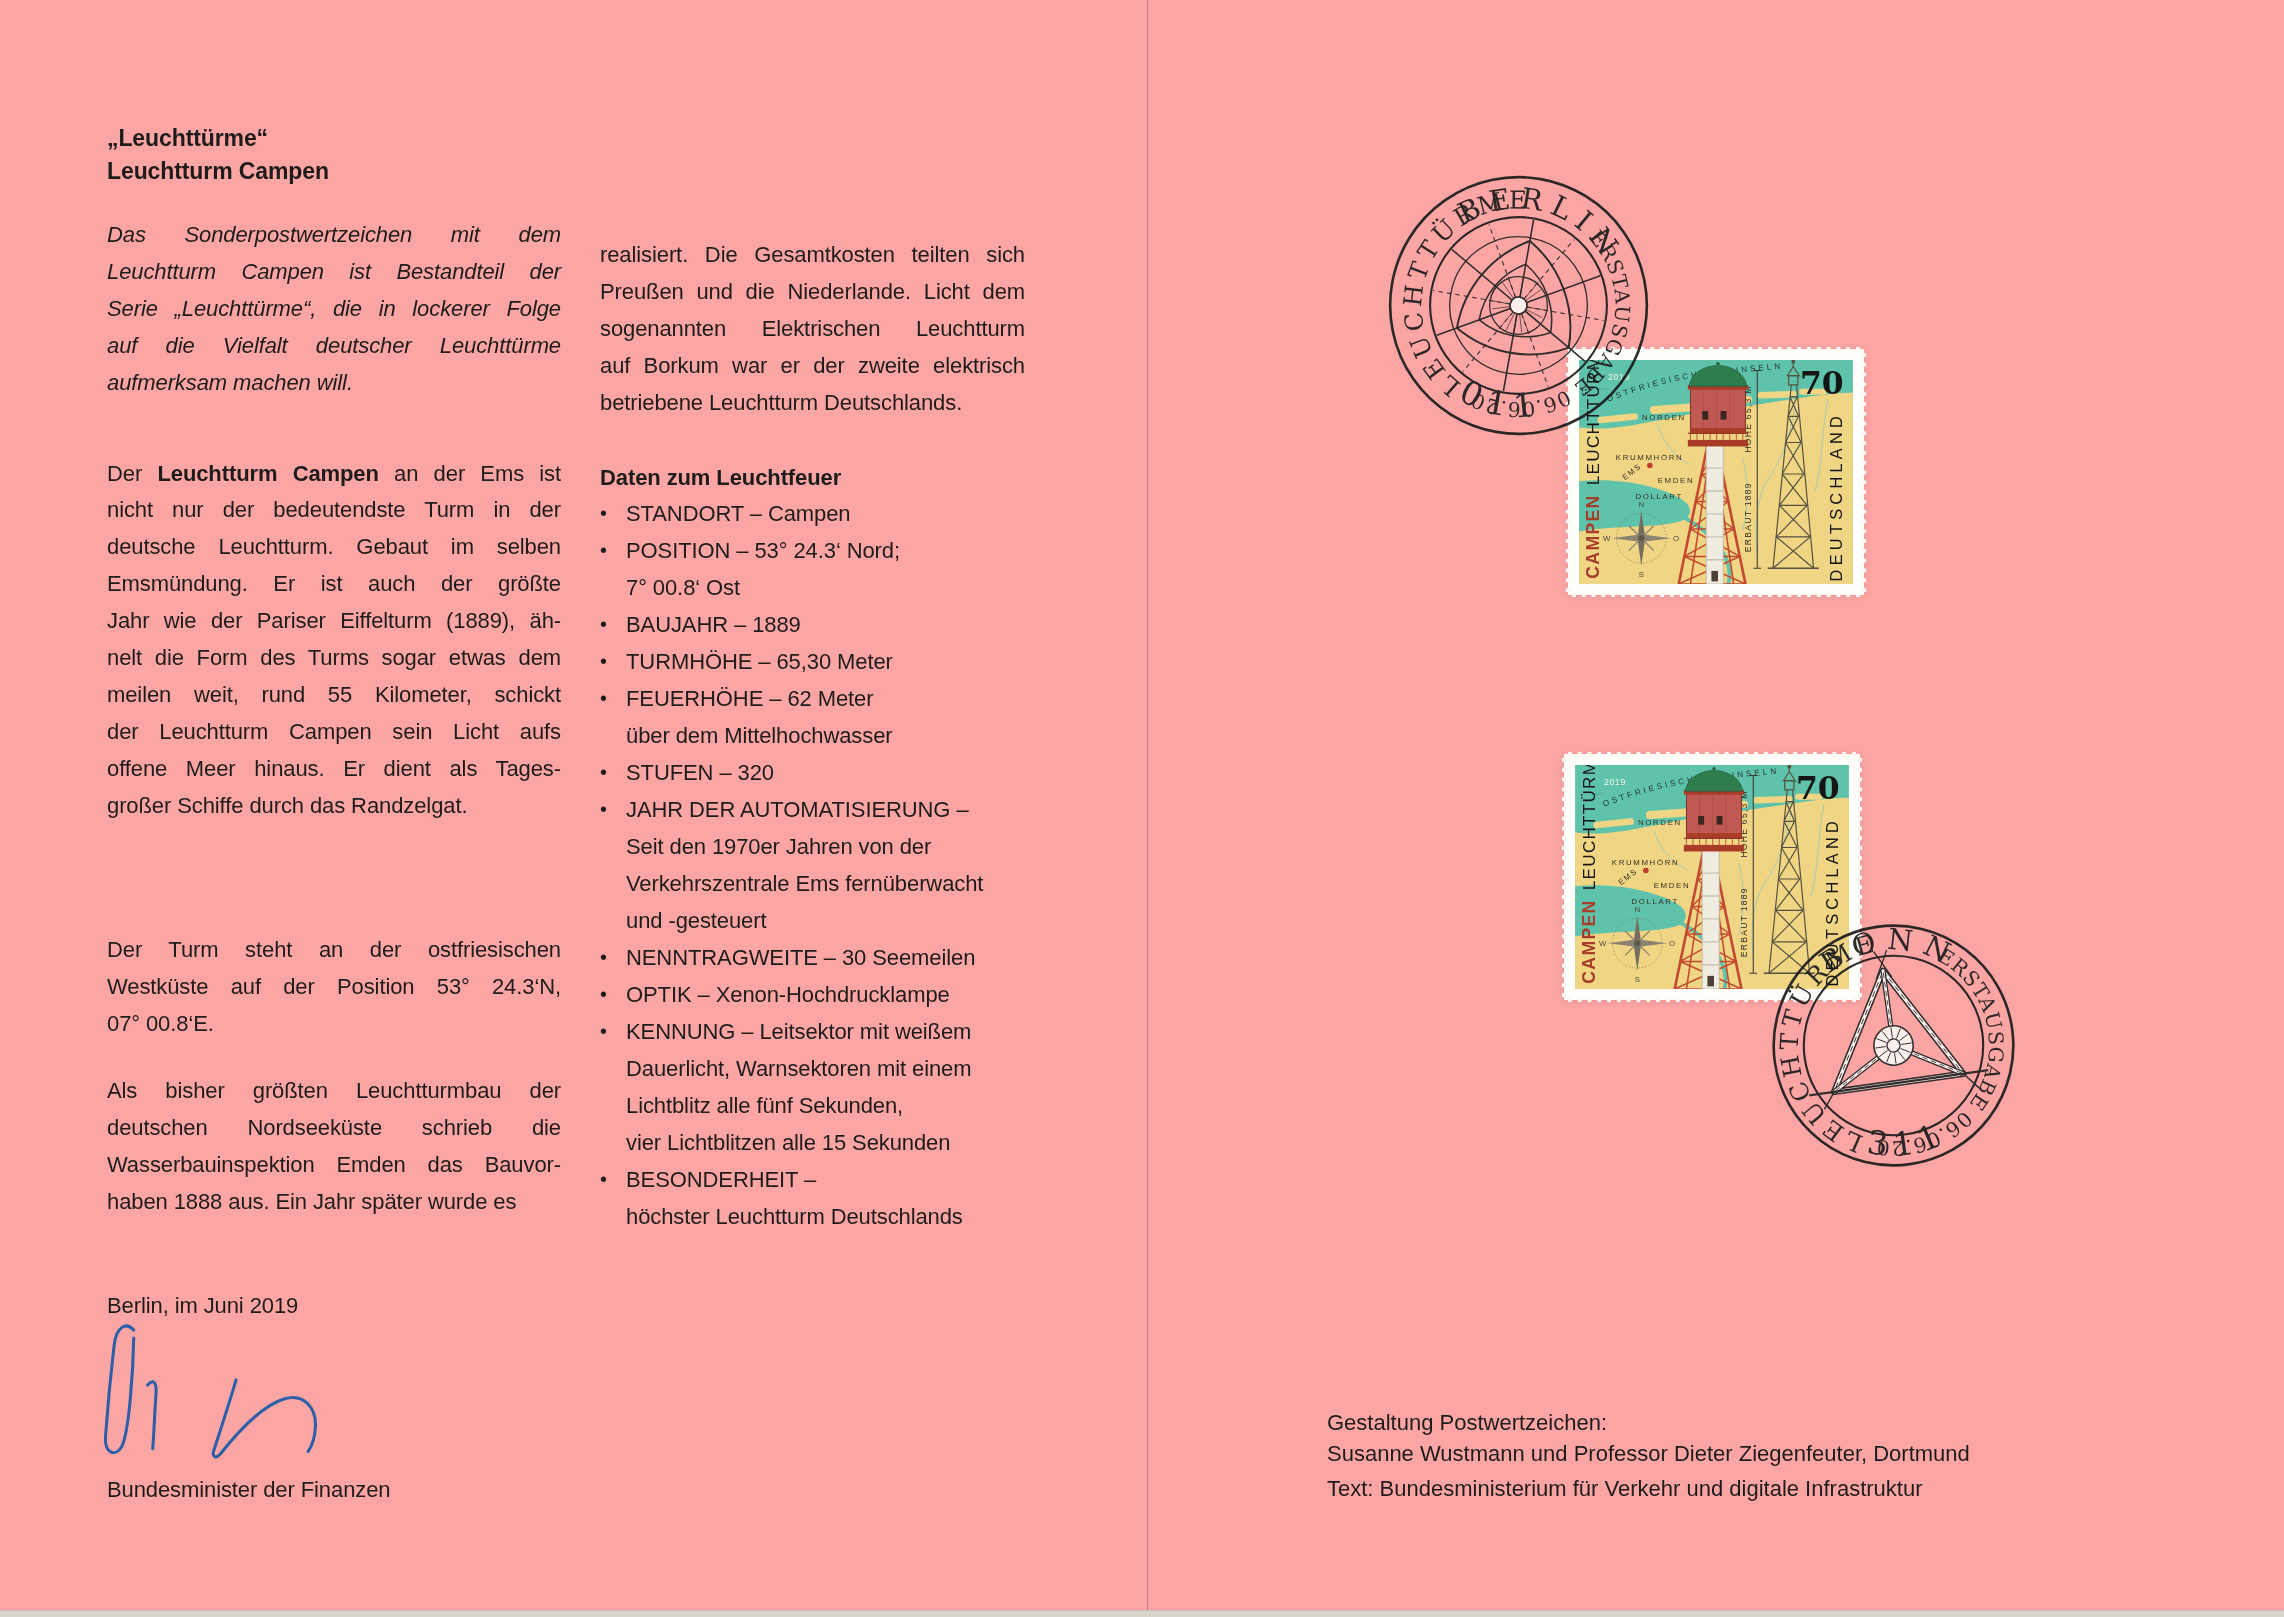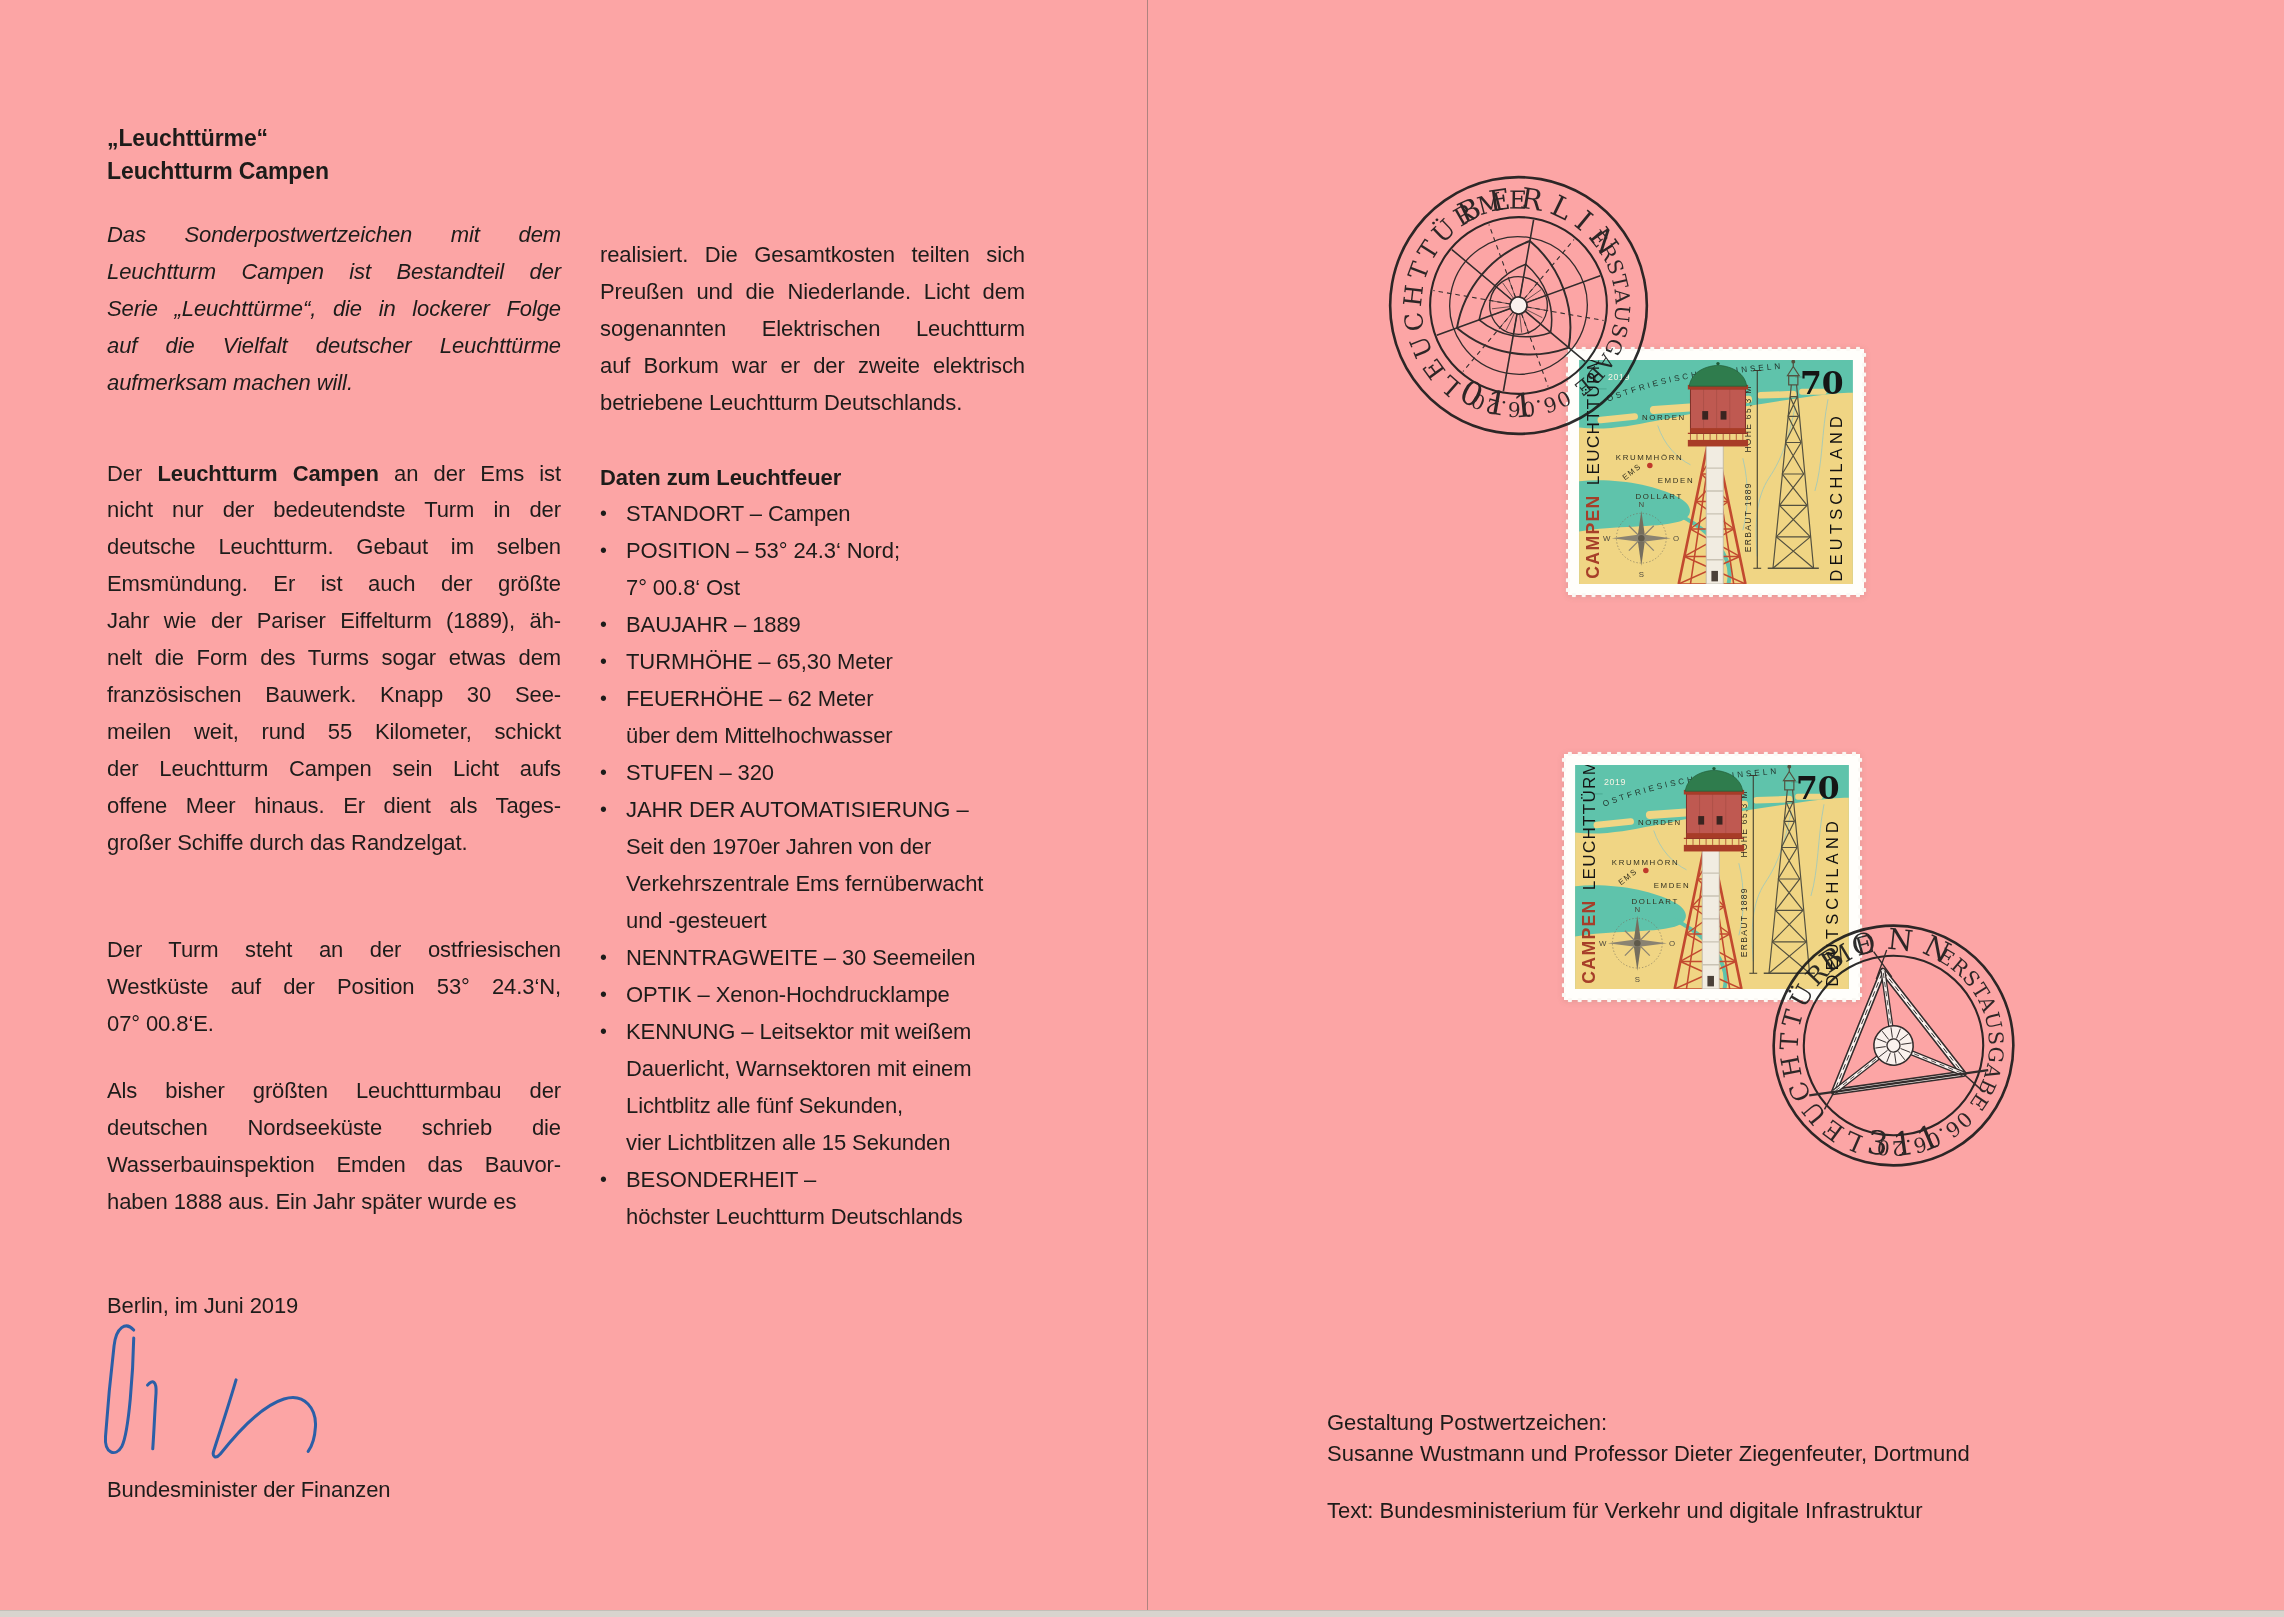--- a/index.html
+++ b/index.html
@@ -19,21 +19,21 @@
   b.inb{font-weight:bold;}
   .plain{text-align:left;}
   .data-heading{position:absolute;left:0;font-weight:bold;}
   .bullets{position:absolute;left:0;width:100%;}
   .bullet-row{display:flex;align-items:flex-start;}
   .bullet-row .marker{width:26px;flex:0 0 26px;font-size:19.6px;}
   .bullet-row .bl{flex:1;}
   .dateline{position:absolute;}
   .signatory{position:absolute;}
   .credits{position:absolute;left:1327px;top:1407px;width:762px;text-align:left;color:#1d1c1a;font-size:22px;line-height:31px;}
-  .credits .c3{margin-top:26px;}
+  .credits .c3{margin-top:4px;}
 
   
   .signature{position:absolute;left:97px;top:1319px;width:223px;height:152px;}
 
   
   .stamp{position:absolute;width:296px;height:246px;background:#fffefb;box-shadow:0 1.3px 6.5px rgba(90,80,60,.18);}
   .stamp .art{position:absolute;left:11px;top:11px;}
   .perf{position:absolute;background-image:radial-gradient(circle,#faf8f4 0 2.2px,rgba(0,0,0,0) 2.4px);}
   .perf-t{top:-2.6px;left:1.3px;right:1.3px;height:5.9px;background-size:9.8px 5.9px;background-repeat:repeat-x;}
   .perf-b{bottom:-2.6px;left:1.3px;right:1.3px;height:5.9px;background-size:9.8px 5.9px;background-repeat:repeat-x;}
@@ -69,21 +69,20 @@
 
     <div class="para" style="top:455px;">
       <div class="jline"><span>Der </span><b class="inb">Leuchtturm Campen</b><span> an der Ems ist</span></div>
     </div>
     <div class="para" style="top:491px;">
         <div class="jline">nicht nur der bedeutendste Turm in der</div>
         <div class="jline">deutsche Leuchtturm. Gebaut im selben</div>
         <div class="jline">Emsmündung. Er ist auch der größte</div>
         <div class="jline">Jahr wie der Pariser Eiffelturm (1889), äh-</div>
         <div class="jline">nelt die Form des Turms sogar etwas dem</div>
-        <div class="jline">französischen Bauwerk. Knapp 30 See-</div>
         <div class="jline">meilen weit, rund 55 Kilometer, schickt</div>
         <div class="jline">der Leuchtturm Campen sein Licht aufs</div>
         <div class="jline">offene Meer hinaus. Er dient als Tages-</div>
         <div class="jline last">großer Schiffe durch das Randzelgat.</div>
       </div>
 
     <div class="para" style="top:931px;">
         <div class="jline">Der Turm steht an der ostfriesischen</div>
         <div class="jline">Westküste auf der Position 53° 24.3‘N,</div>
         <div class="jline last">07° 00.8‘E.</div>

